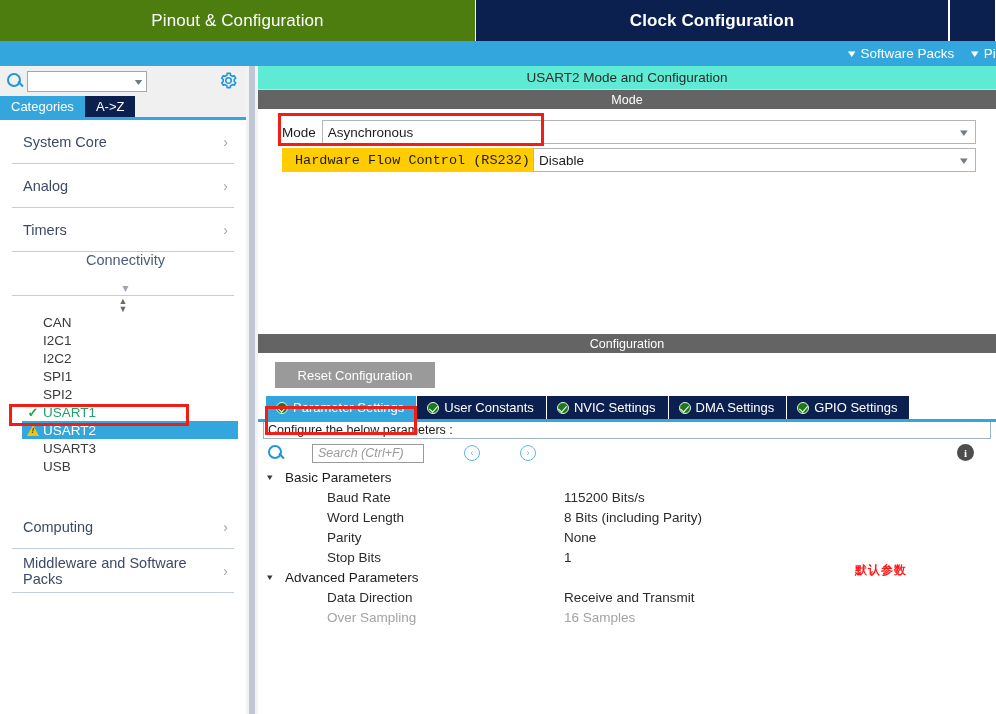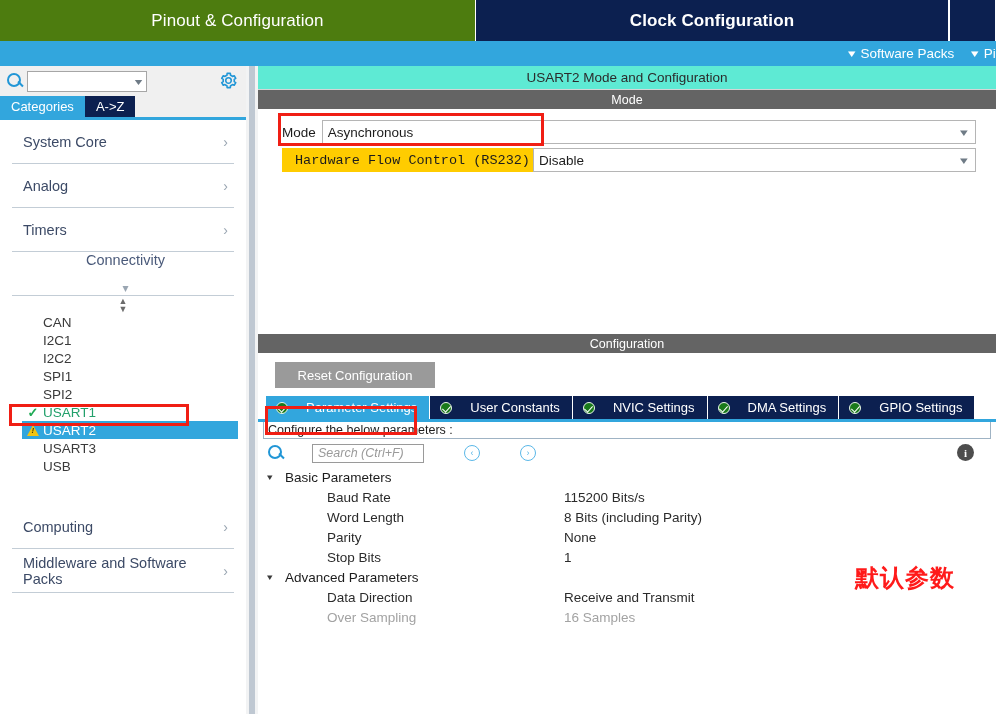--- a/index.html
+++ b/index.html
@@ -149,21 +149,21 @@
   .cfg-body { position: relative; background: #ffffff; }
   .reset-wrap { padding: 9px 0 0 17px; }
   .reset-btn {
     width: 160px; height: 26px; background: #9a9a9a; color: #ffffff;
     display: flex; align-items: center; justify-content: center; font-size: 13px;
     border: none;
   }
 
   .tabstrip { display: flex; margin-top: 8px; padding-left: 8px; align-items: flex-end; }
   .cfgtab {
-    height: 23px; display: flex; align-items: center; gap: 18px;
+    height: 23px; display: flex; align-items: center; gap: 5px;
     padding: 0 12px 0 10px; font-size: 13px; color: #ffffff; background: #0c2050;
     border-right: 1px solid #ffffff; white-space: nowrap;
   }
   .cfgtab.active { background: #32a6dd; }
   .okdot {
     width: 12px; height: 12px; border-radius: 50%; background: #1a7a1a;
     border: 1.5px solid #e8f5e8; display: flex; align-items: center; justify-content: center;
     flex: none; position: relative;
   }
   .okdot::after {
@@ -200,21 +200,21 @@
     font-size: 13.5px; color: #1c1c1c;
   }
   .pgroup .gcaret { color: #3a3a3a; font-size: 11px; transform: scaleY(.8); width: 10px; }
   .prow { height: 20px; display: flex; align-items: center; font-size: 13.5px; color: #2b2b2b; }
   .prow .pname { width: 297px; padding-left: 60px; }
   .prow.dim { color: #a3a3a3; }
 
   
   .annot { position: absolute; border: 3px solid #f01e14; pointer-events: none; }
   .cjk {
-    position: absolute; color: #ff1a1a; font-size: 24px; font-weight: bold;
+    position: absolute; color: #ff1a1a; font-size: 12px; font-weight: bold;
     font-family: "DejaVu Sans", sans-serif; letter-spacing: 1px;
   }
 </style>
 </head>
 <body>
 
 <div id="app">
 
   <div class="topbar">
     <div class="top-tab active-light">

